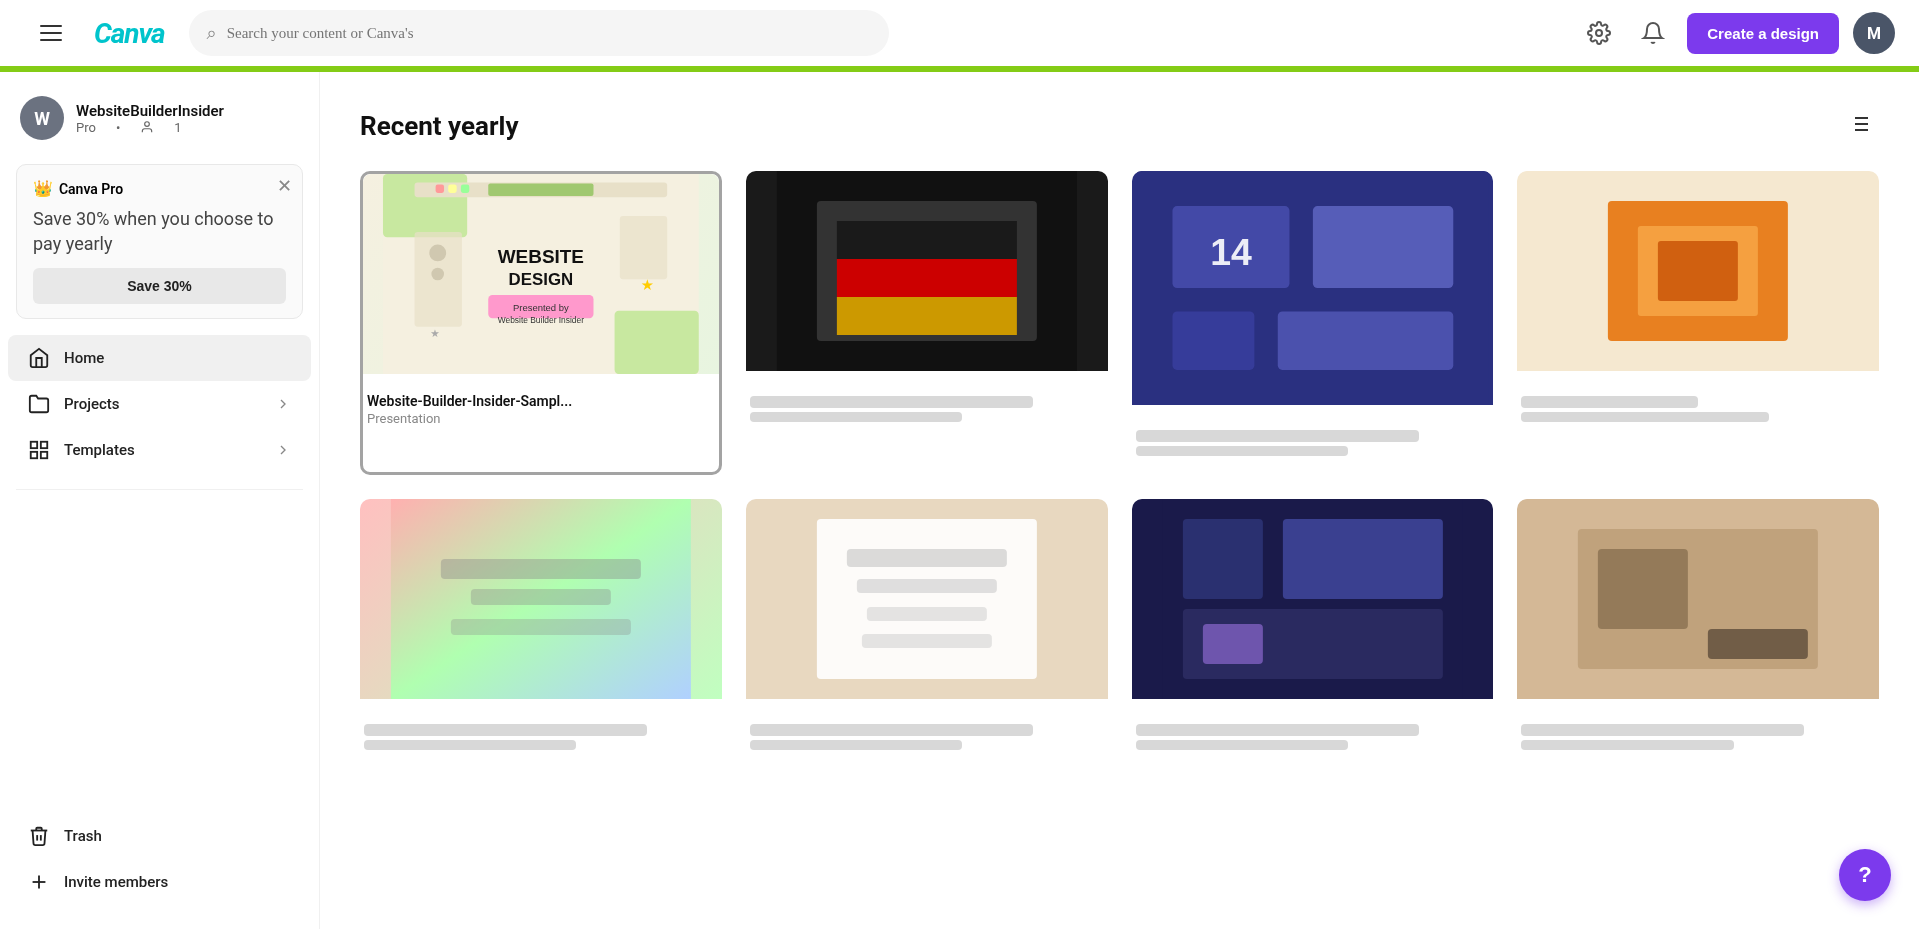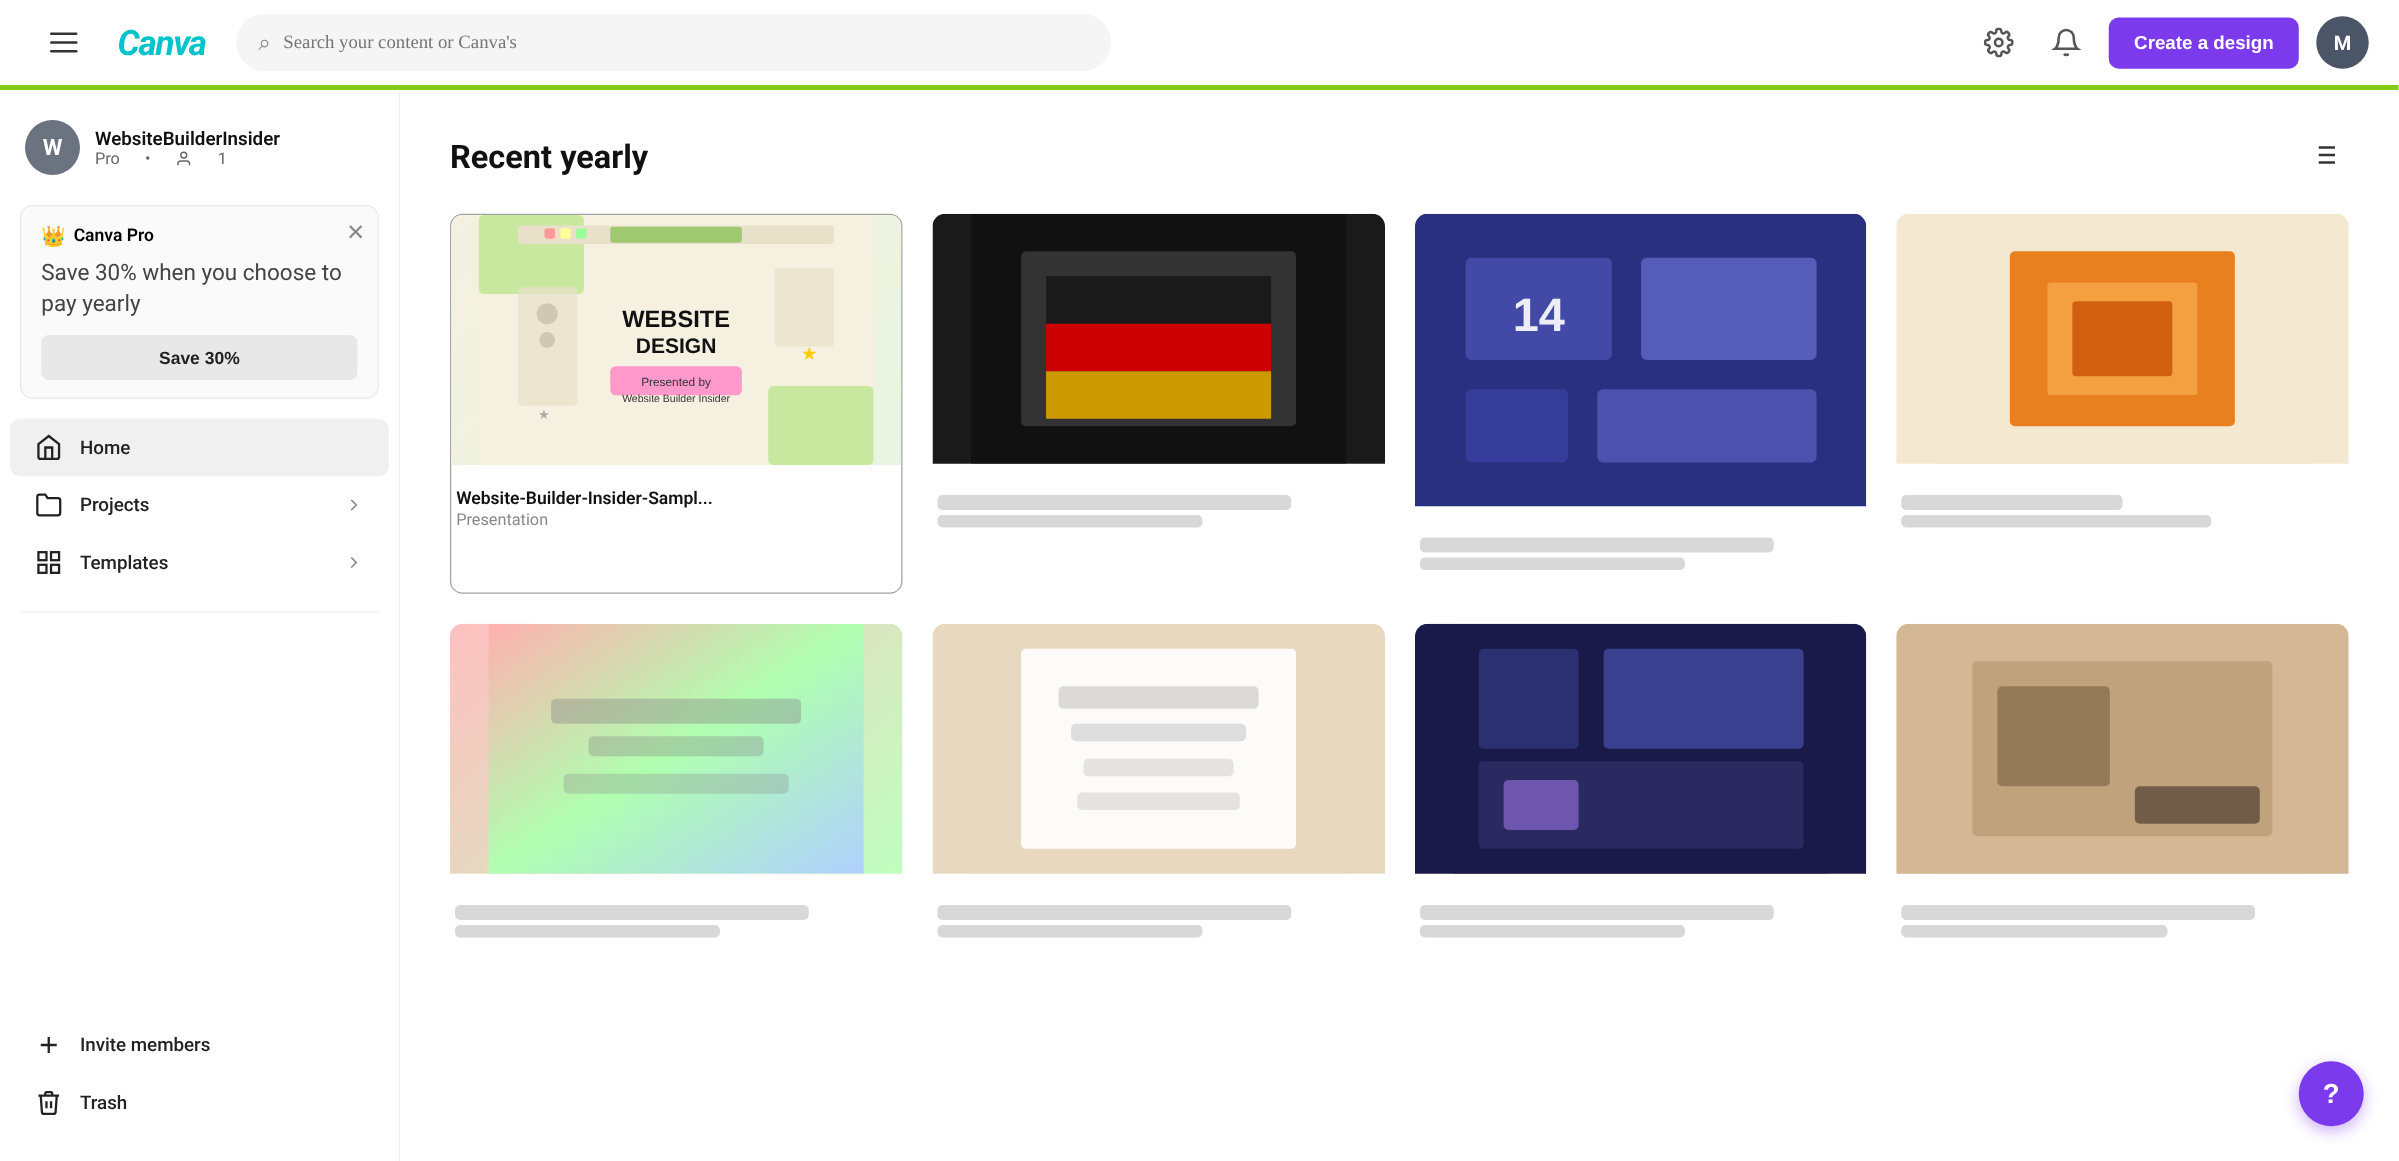--- a/index.html
+++ b/index.html
@@ -1,21 +1,21 @@
 <!DOCTYPE html>
 <html><head>
   <meta charset="utf-8">
   <style>
     * { box-sizing: border-box; margin: 0; padding: 0; }
     body { font-family: -apple-system, BlinkMacSystemFont, 'Segoe UI', Roboto, sans-serif; background: #fff; height: 929px; width: 1919px; overflow: hidden; display: flex; flex-direction: column; }
 
     
     .topnav {
       display: flex; align-items: center; padding: 0 24px; height: 72px;
-      border-bottom: 4px solid #84cc16; gap: 16px; flex-shrink: 0;
+      border-bottom: 6px solid #84cc16; gap: 16px; flex-shrink: 0;
     }
     .topnav-hamburger { cursor: pointer; display: flex; flex-direction: column; gap: 5px; padding: 8px; }
     .topnav-hamburger span { display: block; width: 22px; height: 2px; background: #333; border-radius: 2px; }
     .canva-logo { font-size: 28px; font-weight: 700; color: #00c4cc; font-style: italic; letter-spacing: -1px; margin-right: 8px; white-space: nowrap; }
     .search-bar {
       flex: 1; max-width: 700px; display: flex; align-items: center;
       background: #f5f5f5; border-radius: 40px; padding: 0 18px; height: 46px; gap: 10px;
     }
     .search-icon { color: #888; font-size: 18px; }
     .search-bar input {
@@ -89,21 +89,21 @@
 
     
     .design-grid {
       display: grid;
       grid-template-columns: repeat(4, 1fr);
       gap: 24px;
     }
     .design-card {
       border-radius: 10px; overflow: hidden; cursor: pointer; position: relative;
     }
-    .design-card.selected { border: 1px solid #a3a3a3; border-radius: 10px; }
+    .design-card.selected { border: 3px solid #a3a3a3; border-radius: 10px; }
     .design-card-thumb {
       width: 100%; aspect-ratio: 16/10; overflow: hidden; border-radius: 8px 8px 0 0;
       background: #f0f0f0; position: relative;
     }
     .design-card-info { padding: 19px 4px; }
     .design-card-title { font-size: 14px; font-weight: 600; color: #111; white-space: nowrap; overflow: hidden; text-overflow: ellipsis; }
     .design-card-sub { font-size: 13px; color: #888; margin-top: 2px; }
     .design-card-sub-blurred { height: 12px; background: #d8d8d8; border-radius: 4px; margin-top: 6px; width: 80%; }
     .design-card-sub-blurred2 { height: 10px; background: #d8d8d8; border-radius: 4px; margin-top: 4px; width: 60%; }
 
@@ -230,35 +230,35 @@
           </svg>
       </div>
     </div>
 
     <div class="nav-divider"></div>
 
     <div class="sidebar-bottom">
 
       <div class="nav-item">
         <svg class="nav-icon" viewBox="0 0 24 24" fill="none" stroke="#222" stroke-width="2">
-          <line x1="12" y1="5" x2="12" y2="19"></line>
-          <line x1="5" y1="12" x2="19" y2="12"></line>
-        </svg>
-        <span>Invite members</span>
-      </div>
-
-      <div class="nav-item">
-        <svg class="nav-icon" viewBox="0 0 24 24" fill="none" stroke="#222" stroke-width="2">
           <polyline points="3 6 5 6 21 6"></polyline>
           <path d="M19 6l-1 14a2 2 0 0 1-2 2H8a2 2 0 0 1-2-2L5 6"></path>
           <path d="M10 11v6"></path>
           <path d="M14 11v6"></path>
           <path d="M9 6V4a1 1 0 0 1 1-1h4a1 1 0 0 1 1 1v2"></path>
         </svg>
         <span>Trash</span>
+      </div>
+
+      <div class="nav-item">
+        <svg class="nav-icon" viewBox="0 0 24 24" fill="none" stroke="#222" stroke-width="2">
+          <line x1="12" y1="5" x2="12" y2="19"></line>
+          <line x1="5" y1="12" x2="19" y2="12"></line>
+        </svg>
+        <span>Invite members</span>
       </div>
     </div>
   </aside>
 
   <main class="main-content">
     <div class="main-header">
       <h1 class="main-title">Recent yearly</h1>
       <button class="view-toggle">
         <svg width="24" height="24" viewBox="0 0 24 24" fill="none" stroke="#333" stroke-width="2">
           <line x1="8" y1="6" x2="21" y2="6"></line>

